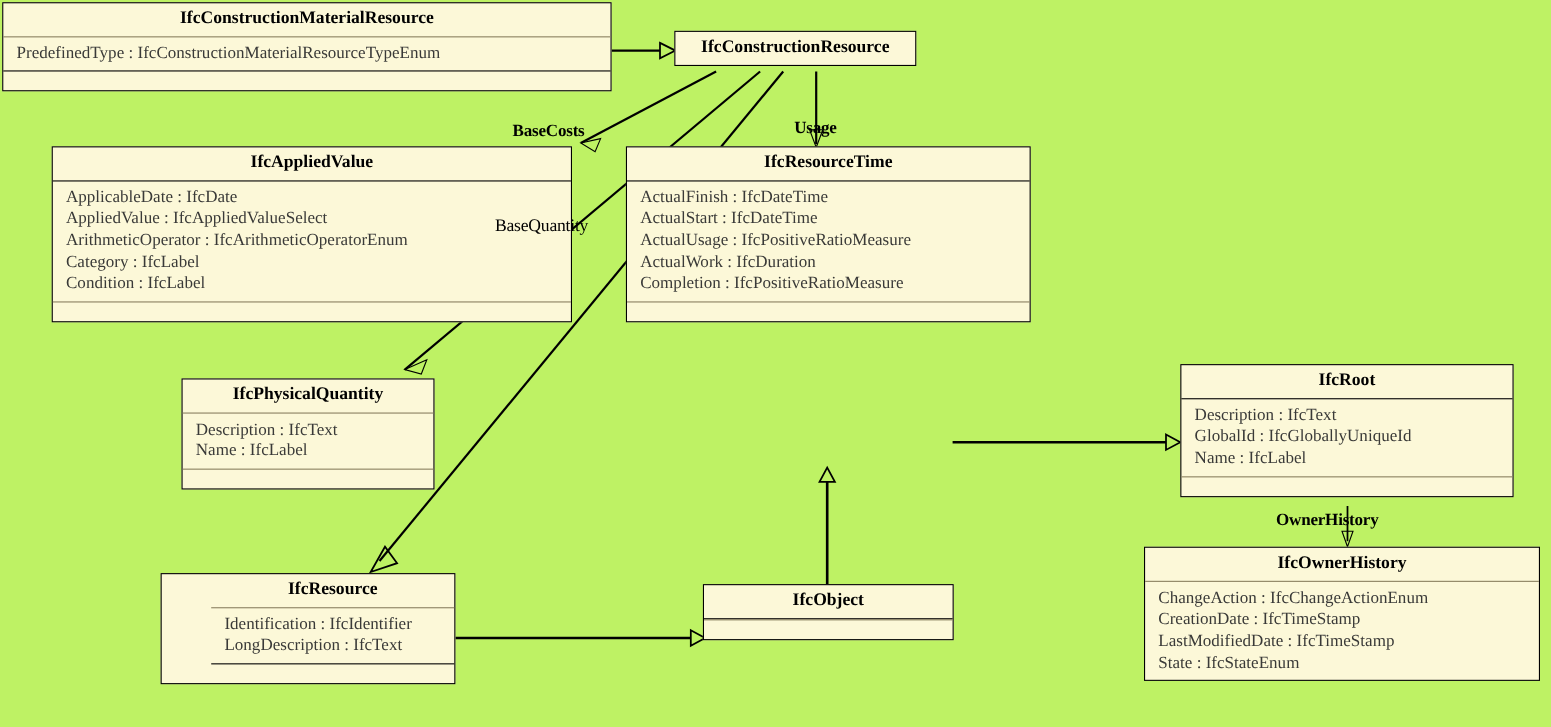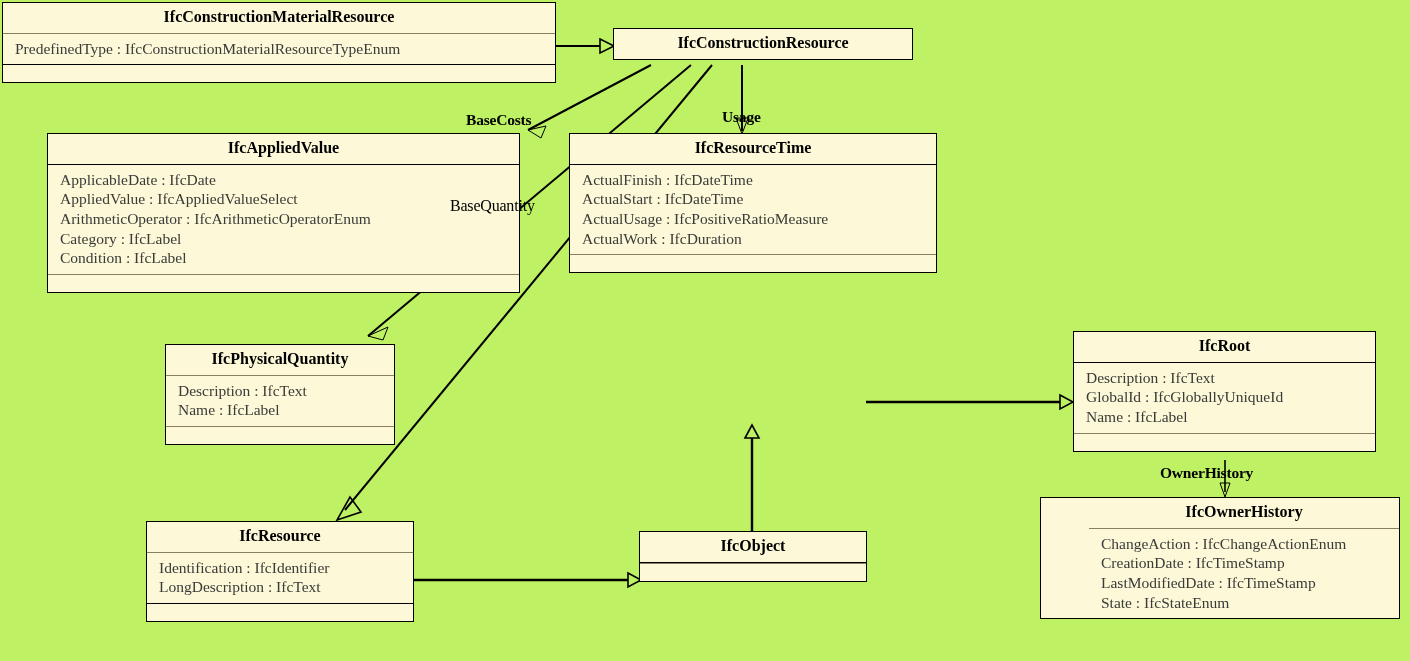--- a/index.html
+++ b/index.html
@@ -136,21 +136,21 @@
   <div class="uml-class" style="left:2px; top:2px; width:554px;">
     <div class="uml-title">IfcConstructionMaterialResource</div>
     <div class="uml-sep"></div>
     <div class="uml-attrs">
       <div>PredefinedType : IfcConstructionMaterialResourceTypeEnum</div>
     </div>
     <div class="uml-sep thin"></div>
     <div class="uml-ops"></div>
   </div>
 
-  <div class="uml-class" style="left:613px; top:28px; width:300px;">
+  <div class="uml-class" style="left:613px; top:28px; width:220px;">
     <div class="uml-title">IfcConstructionResource</div>
   </div>
 
   <div class="uml-class" style="left:47px; top:133px; width:473px;">
     <div class="uml-title">IfcAppliedValue</div>
     <div class="uml-sep thin"></div>
     <div class="uml-attrs">
       <div>ApplicableDate : IfcDate</div>
       <div>AppliedValue : IfcAppliedValueSelect</div>
       <div>ArithmeticOperator : IfcArithmeticOperatorEnum</div>
@@ -162,20 +162,21 @@
   </div>
 
   <div class="uml-class" style="left:569px; top:133px; width:368px;">
     <div class="uml-title">IfcResourceTime</div>
     <div class="uml-sep thin"></div>
     <div class="uml-attrs">
       <div>ActualFinish : IfcDateTime</div>
       <div>ActualStart : IfcDateTime</div>
       <div>ActualUsage : IfcPositiveRatioMeasure</div>
       <div>ActualWork : IfcDuration</div>
+      <div>Completion : IfcPositiveRatioMeasure</div>
     </div>
     <div class="uml-sep"></div>
     <div class="uml-ops"></div>
   </div>
 
   <div class="uml-class" style="left:165px; top:344px; width:230px;">
     <div class="uml-title">IfcPhysicalQuantity</div>
     <div class="uml-sep"></div>
     <div class="uml-attrs">
       <div>Description : IfcText</div>
@@ -191,39 +192,39 @@
     <div class="uml-sep thin"></div>
     <div class="uml-attrs">
       <div>Description : IfcText</div>
       <div>GlobalId : IfcGloballyUniqueId</div>
       <div>Name : IfcLabel</div>
     </div>
     <div class="uml-sep"></div>
     <div class="uml-ops"></div>
   </div>
 
-  <div class="uml-class" style="left:146px; top:521px; width:268px;">
+  <div class="uml-class" style="left:146px; top:521px; width:268px;padding-left:45px;">
     <div class="uml-title">IfcResource</div>
     <div class="uml-sep"></div>
     <div class="uml-attrs">
       <div>Identification : IfcIdentifier</div>
       <div>LongDescription : IfcText</div>
     </div>
     <div class="uml-sep thin"></div>
     <div class="uml-ops"></div>
   </div>
 
   <div class="uml-class" style="left:639px; top:531px; width:228px;">
     <div class="uml-title">IfcObject</div>
     <div class="uml-sep thin"></div>
     <div class="uml-sep"></div>
     <div class="uml-ops"></div>
   </div>
 
-  <div class="uml-class" style="left:1040px; top:497px; width:360px;padding-left:48px;">
+  <div class="uml-class" style="left:1040px; top:497px; width:360px;">
     <div class="uml-title">IfcOwnerHistory</div>
     <div class="uml-sep"></div>
     <div class="uml-attrs">
       <div>ChangeAction : IfcChangeActionEnum</div>
       <div>CreationDate : IfcTimeStamp</div>
       <div>LastModifiedDate : IfcTimeStamp</div>
       <div>State : IfcStateEnum</div>
     </div>
   </div>
 

